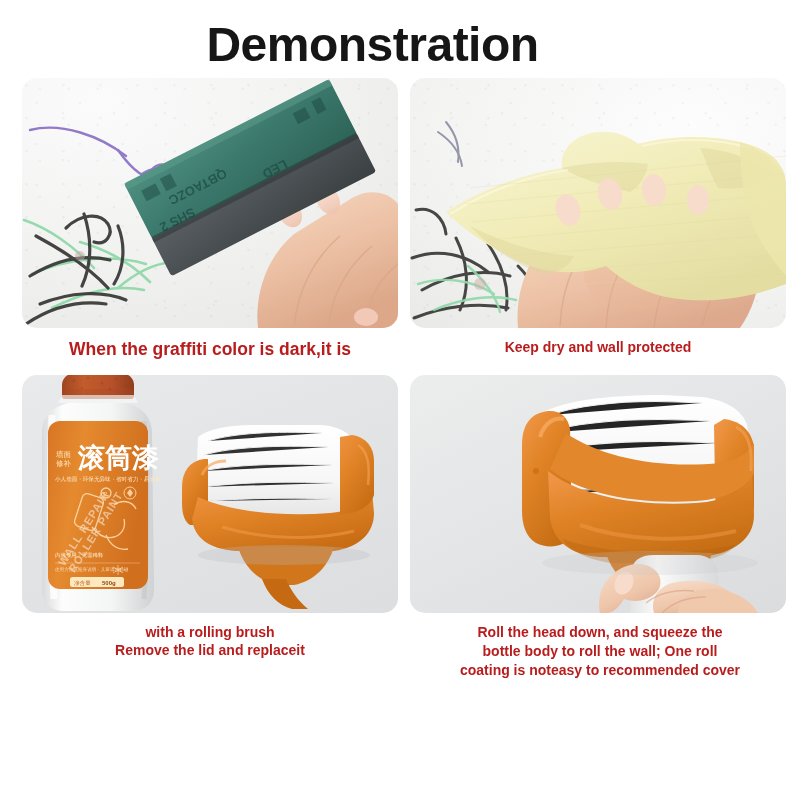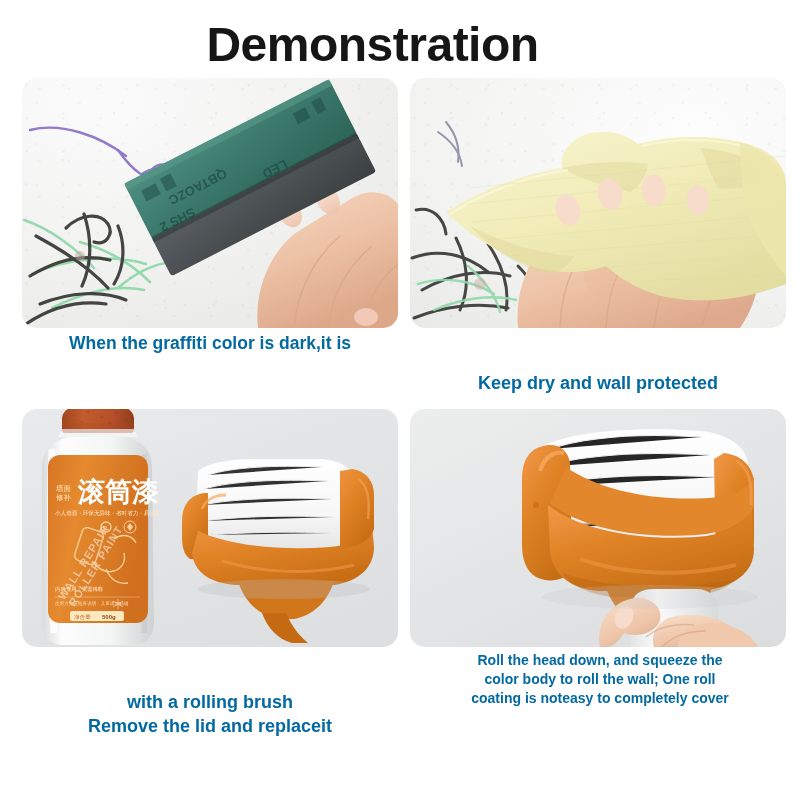--- a/index.html
+++ b/index.html
@@ -36,28 +36,28 @@
     position:relative;
     width:376px;
     border-radius:15px;
     overflow:hidden;
   }
   .photo.r1 { height:250px; }
   .photo.r2 { height:238px; }
 
   
   .caption {
-    color:#0369a1;
+    color:#b91c1c;
     font-weight:bold;
     text-align:center;
     line-height:1.32;
-    padding:4px 2px 0 2px;
+    padding:10px 2px 0 2px;
   }
   .cap-sm { font-size:17.5px; }
-  .cap-md { font-size:18px; line-height:1.3;margin-top:40px; }
+  .cap-md { font-size:14px; line-height:1.3; }
   .cap-left { text-align:center; font-size:14px; line-height:1.34; padding-left:6px; }
 
   
   .wall1 {
     position:absolute; inset:0;
     background:
       radial-gradient(120% 120% at 20% 10%, #fbfbfb 0%, #f1f1f0 55%, #e6e6e4 100%);
   }
   .wall1-tex {
     position:absolute; inset:0;
@@ -510,19 +510,19 @@
                 <path d="M236 228 C248 218 266 214 284 216"></path>
                 <path d="M252 238 C262 228 278 222 296 222"></path>
               </g>
             </g>
 
             <ellipse cx="240" cy="188" rx="108" ry="12" fill="#c3c6c8" opacity="0.22"></ellipse>
           </svg>
         </div>
         <div class="caption cap-left">
           <div>Roll the head down, and squeeze the</div>
-          <div>color body to roll the wall; One roll</div>
-          <div>coating is noteasy to completely cover</div>
+          <div>bottle body to roll the wall; One roll</div>
+          <div>coating is noteasy to recommended cover</div>
         </div>
       </div>
     </div>
   </div>
 </div>
 
 </body></html>

